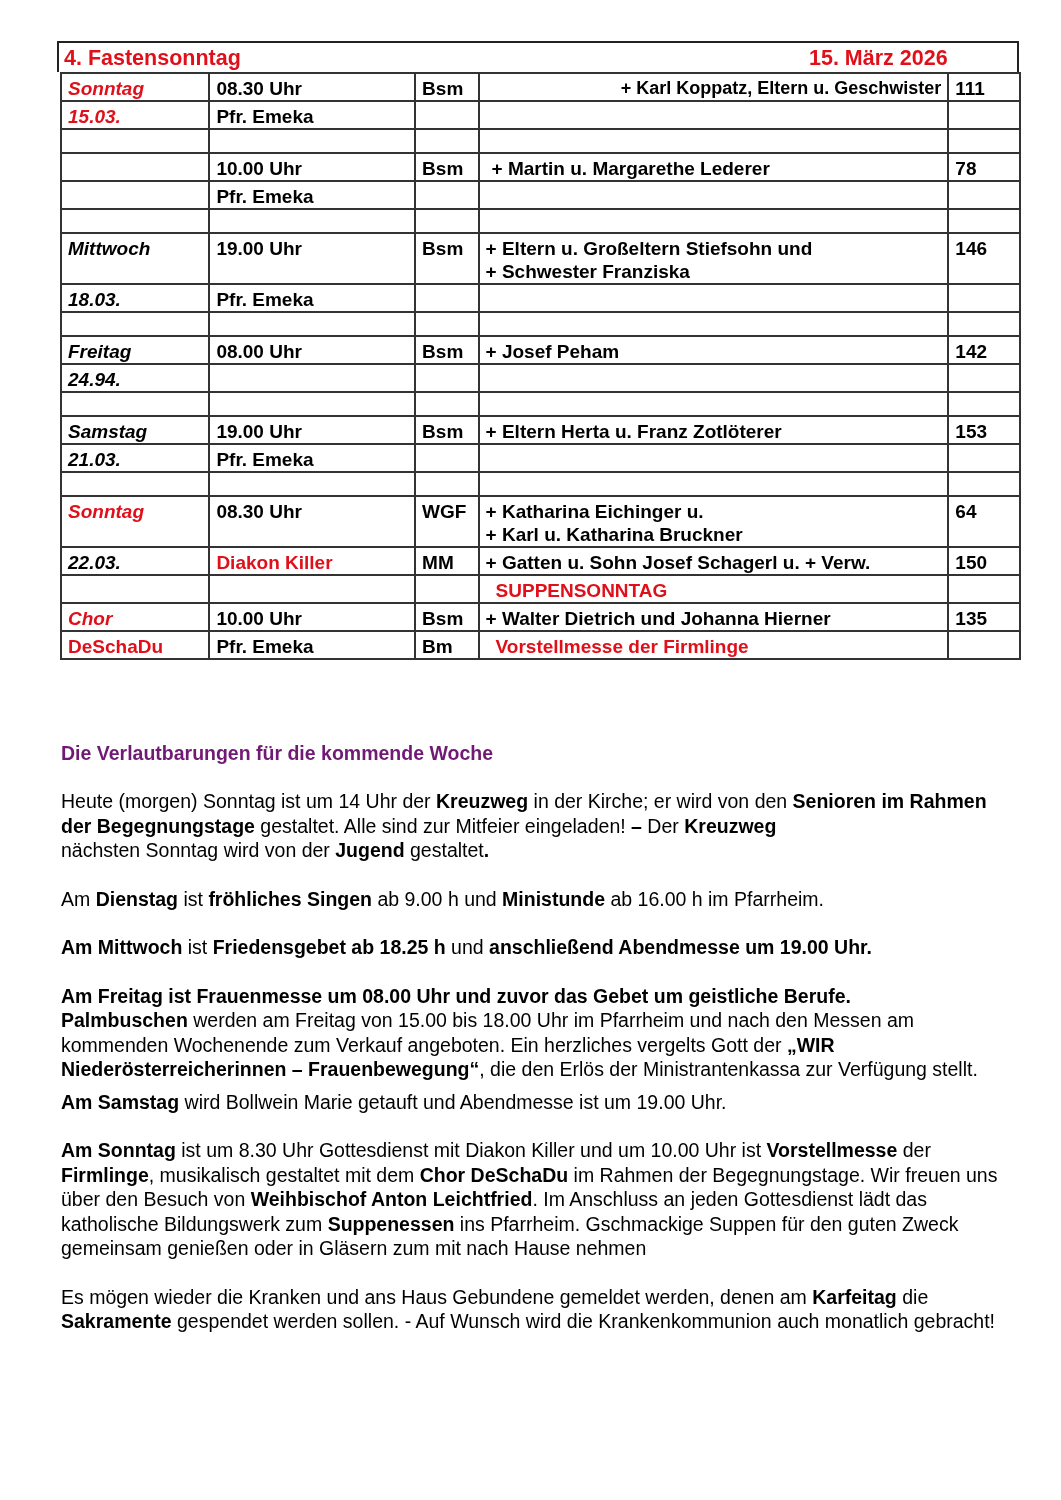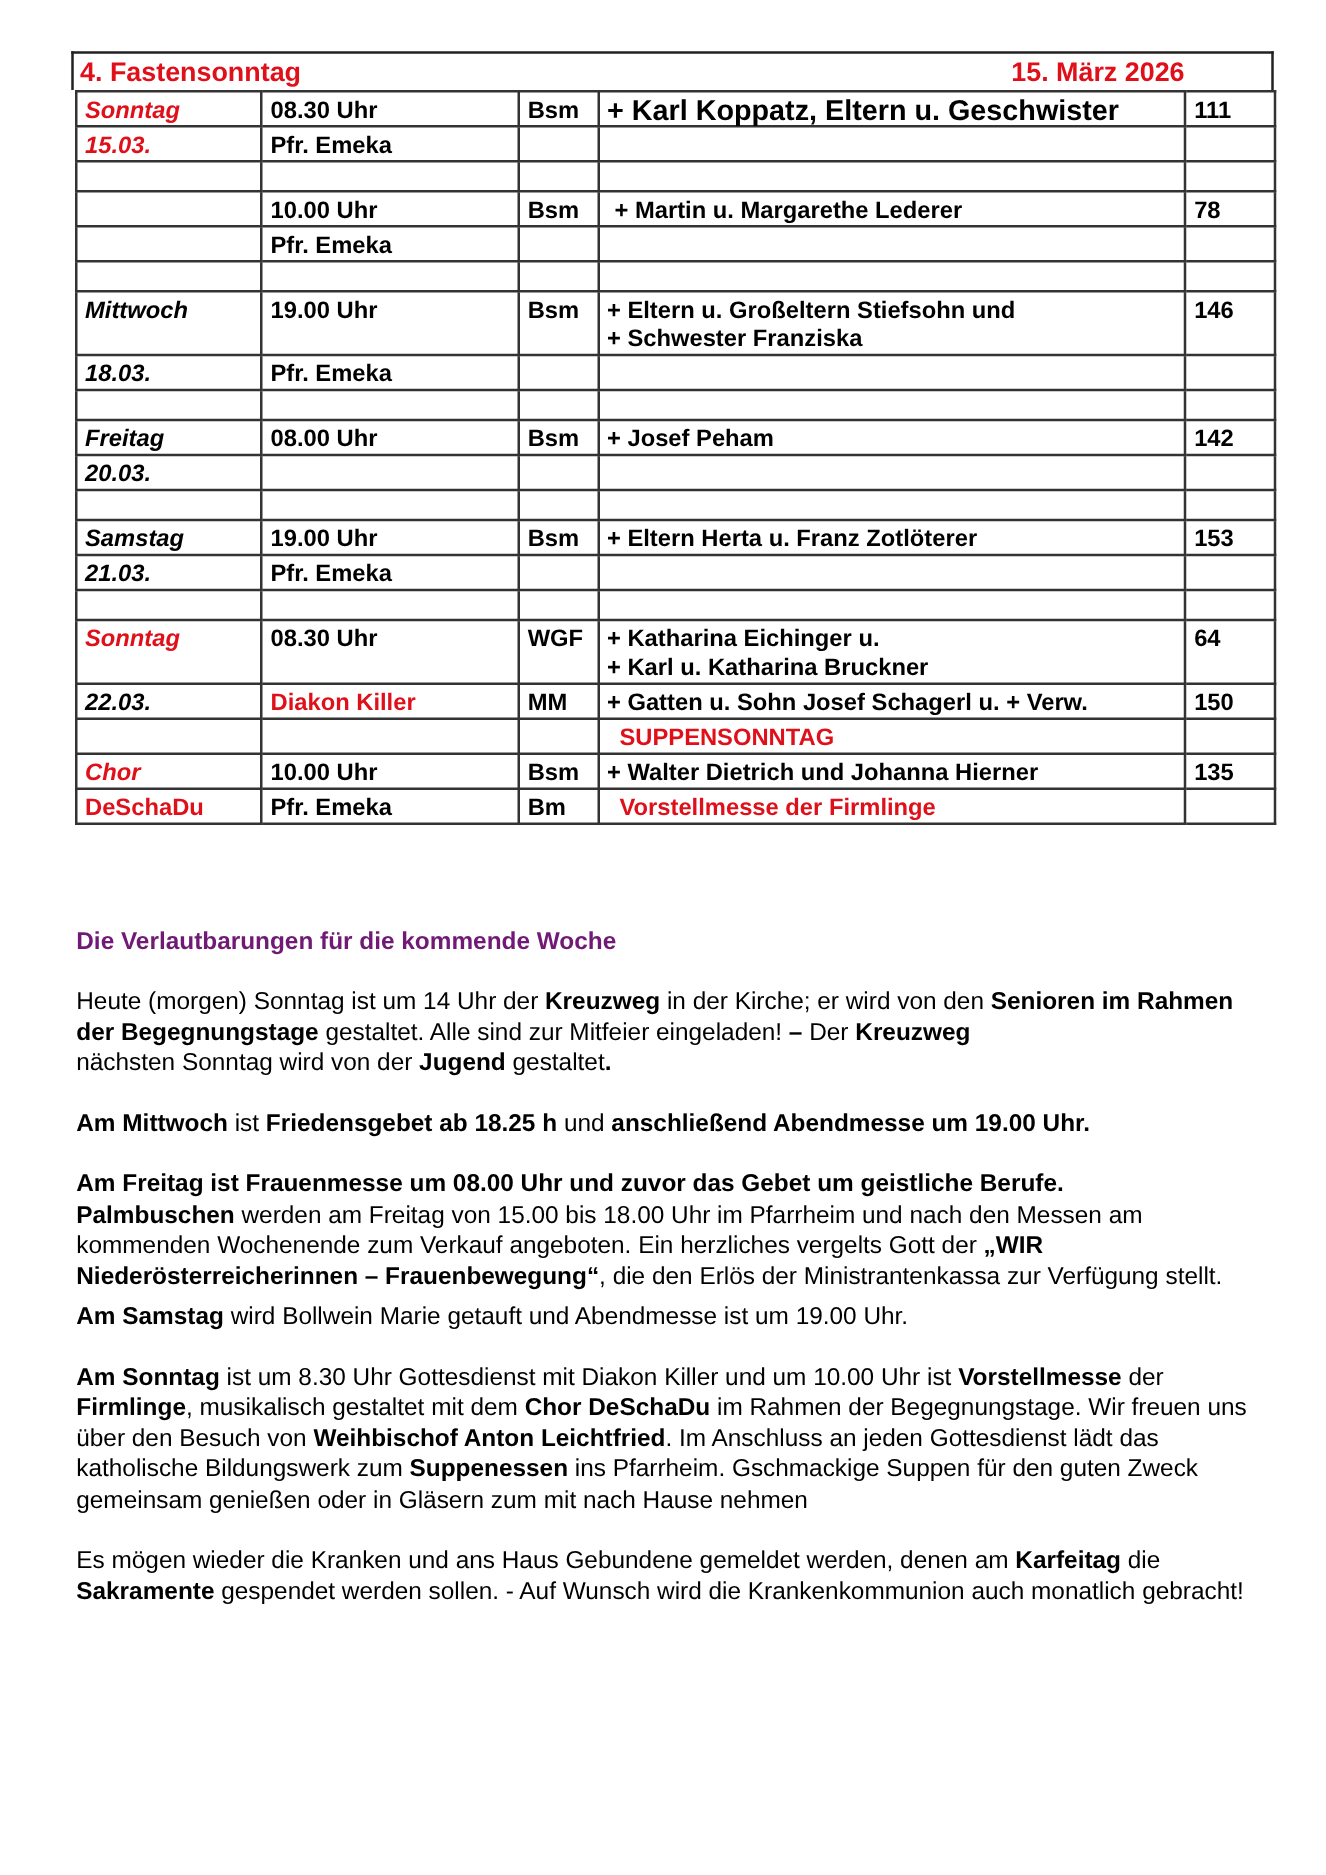--- a/index.html
+++ b/index.html
@@ -23,21 +23,21 @@
       border: 2px solid #333; padding: 3px 6px 0 6px; vertical-align: top;
       line-height: 23px; height: 24px; box-sizing: border-box;
     }
     table.schedule td.c0 { width: 145px; }
     table.schedule td.c1 { width: 201px; }
     table.schedule td.c2 { width: 62px; }
     table.schedule td.c3 { width: 459px; }
     table.schedule td.c4 { width: 70px; }
     .italic { font-style: italic; }
     .red { color: #e0101a; }
-    .small { font-size: 23px; }
+    .small { font-size: 18px; text-align: right; }
     .indent1 { padding-left: 12px !important; }
     .indent2 { padding-left: 16px !important; }
 
     .notices { position: absolute; left: 61px; top: 741px; width: 945px; font-size: 19.5px; line-height: 24.5px; }
     .notices h2 { margin: 0; font-size: 19.5px; font-weight: bold; color: #701a75; line-height: 24px; }
     .notices p { margin: 0; }
     .notices b { font-weight: bold; }
   </style>
 </head>
 <body>
@@ -129,21 +129,21 @@
 
       <tr>
         <td class="c0 italic">Freitag</td>
         <td class="c1">08.00 Uhr</td>
         <td class="c2">Bsm</td>
         <td class="c3">+ Josef Peham</td>
         <td class="c4">142</td>
       </tr>
 
       <tr>
-        <td class="c0 italic">20.03.</td>
+        <td class="c0 italic">24.94.</td>
         <td class="c1"></td>
         <td class="c2"></td>
         <td class="c3"></td>
         <td class="c4"></td>
       </tr>
 
       <tr>
         <td class="c0"></td>
         <td class="c1"></td>
         <td class="c2"></td>
@@ -218,20 +218,21 @@
         <td class="c4"></td>
       </tr>
     </tbody>
   </table>
 
   <div class="notices">
     <h2>Die Verlautbarungen für die kommende Woche</h2>
 
     <p style="margin-top:24px"><span>Heute (morgen) Sonntag ist um 14 Uhr der </span><b>Kreuzweg</b><span> in der Kirche; er wird von den </span><b>Senioren im Rahmen der Begegnungstage</b><span> gestaltet. Alle sind zur Mitfeier eingeladen! </span><b>–</b><span> Der </span><b>Kreuzweg</b><br><span> nächsten Sonntag wird von der </span><b>Jugend</b><span> gestaltet</span><b>.</b></p>
 
+    <p style="margin-top:24px"><span>Am </span><b>Dienstag</b><span> ist </span><b>fröhliches Singen</b><span> ab 9.00 h und </span><b>Ministunde</b><span> ab 16.00 h im Pfarrheim.</span></p>
 
     <p style="margin-top:24px"><b>Am Mittwoch</b><span> ist </span><b>Friedensgebet ab 18.25 h</b><span> und </span><b>anschließend Abendmesse um 19.00 Uhr.</b></p>
 
     <p style="margin-top:24px"><b>Am Freitag ist Frauenmesse um 08.00 Uhr und zuvor das Gebet um geistliche Berufe.</b><br><b>Palmbuschen</b><span> werden am Freitag von 15.00 bis 18.00 Uhr im Pfarrheim und nach den Messen am kommenden Wochenende zum Verkauf angeboten. Ein herzliches vergelts Gott der </span><b>„WIR Niederösterreicherinnen – Frauenbewegung“</b><span>, die den Erlös der Ministrantenkassa zur Verfügung stellt.</span></p>
 
     <p style="margin-top:8px"><b>Am Samstag</b><span> wird Bollwein Marie getauft und Abendmesse ist um 19.00 Uhr.</span></p>
 
     <p style="margin-top:24px"><b>Am Sonntag</b><span> ist um 8.30 Uhr Gottesdienst mit Diakon Killer und um 10.00 Uhr ist </span><b>Vorstellmesse</b><span> der </span><b>Firmlinge</b><span>, musikalisch gestaltet mit dem </span><b>Chor DeSchaDu</b><span> im Rahmen der Begegnungstage. Wir freuen uns über den Besuch von </span><b>Weihbischof Anton Leichtfried</b><span>. Im Anschluss an jeden Gottesdienst lädt das katholische Bildungswerk zum </span><b>Suppenessen</b><span> ins Pfarrheim. Gschmackige Suppen für den guten Zweck gemeinsam genießen oder in Gläsern zum mit nach Hause nehmen</span></p>
 
     <p style="margin-top:24px"><span>Es mögen wieder die Kranken und ans Haus Gebundene gemeldet werden, denen am </span><b>Karfeitag</b><span> die </span><b>Sakramente</b><span> gespendet werden sollen. - Auf Wunsch wird die Krankenkommunion auch monatlich gebracht!</span></p>

